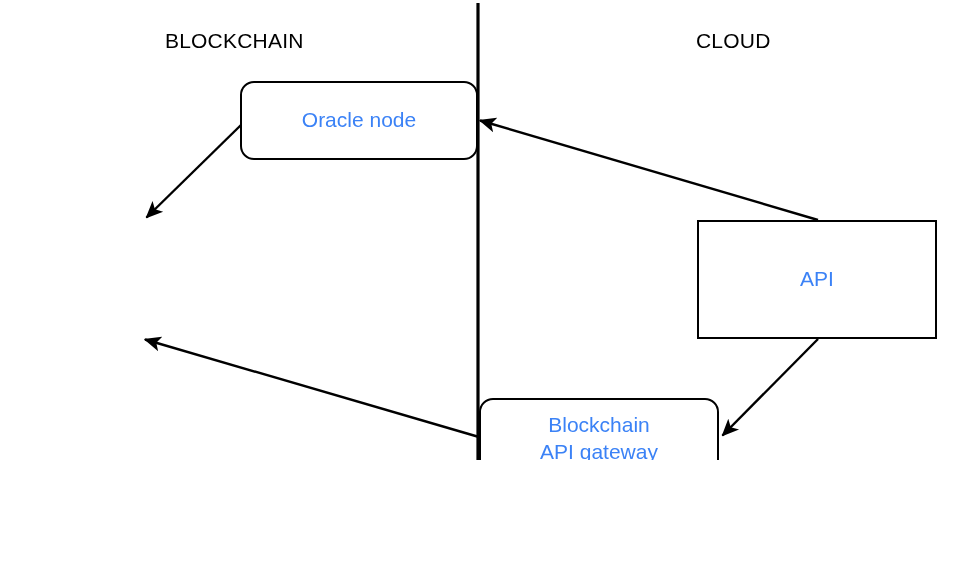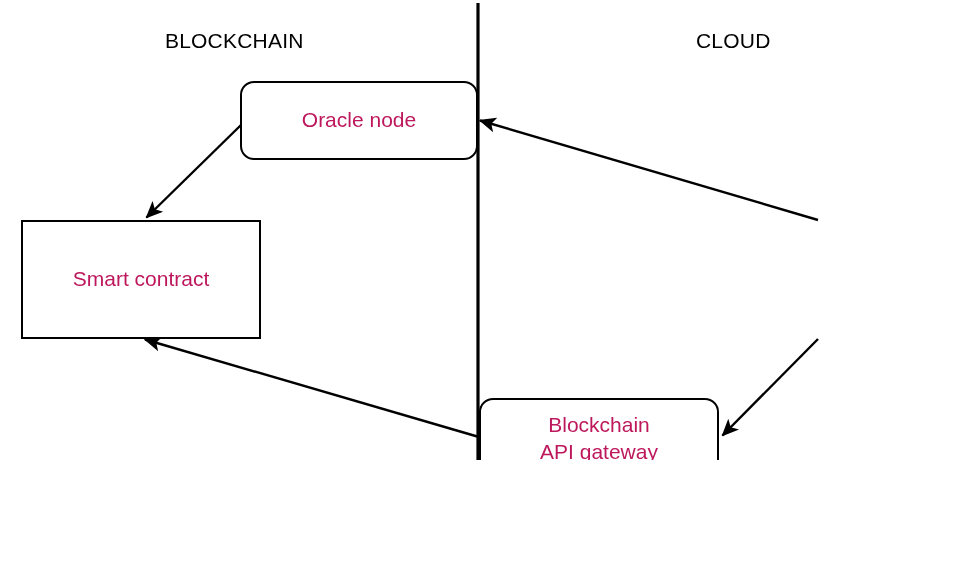--- a/index.html
+++ b/index.html
@@ -34,21 +34,21 @@
     position: absolute;
     box-sizing: border-box;
     border: 2px solid #000000;
     background: #ffffff;
     display: flex;
     align-items: center;
     justify-content: center;
     text-align: center;
     font-family: "Liberation Sans", sans-serif;
     font-size: 21px;
-    color: #be185d;
+    color: #3b82f6;
     line-height: 1.28;
   }
   .node.rounded {
     border-radius: 14px;
   }
   .node-label {
     white-space: pre-line;
     padding: 0 6px;
   }
 </style>
@@ -76,23 +76,23 @@
   </svg>
 
   <div class="zone-label" style="left:165px; top:29px;">BLOCKCHAIN</div>
 
   <div class="zone-label" style="left:696px; top:29px;">CLOUD</div>
 
   <div class="node rounded" style="left:240px; top:81px; width:238px; height:79px;">
     <span class="node-label">Oracle node</span>
   </div>
 
-  <div class="node" style="left:21px; top:220px; width:240px; height:119px;">
-    <span class="node-label">Smart contract</span>
+
+  <div class="node" style="left:697px; top:220px; width:240px; height:119px;">
+    <span class="node-label">API</span>
   </div>
-
 
   <div class="node rounded" style="left:479px; top:398px; width:240px; height:81px;">
     <span class="node-label">Blockchain
 API gateway</span>
   </div>
 
 </div>
 
 </body></html>

